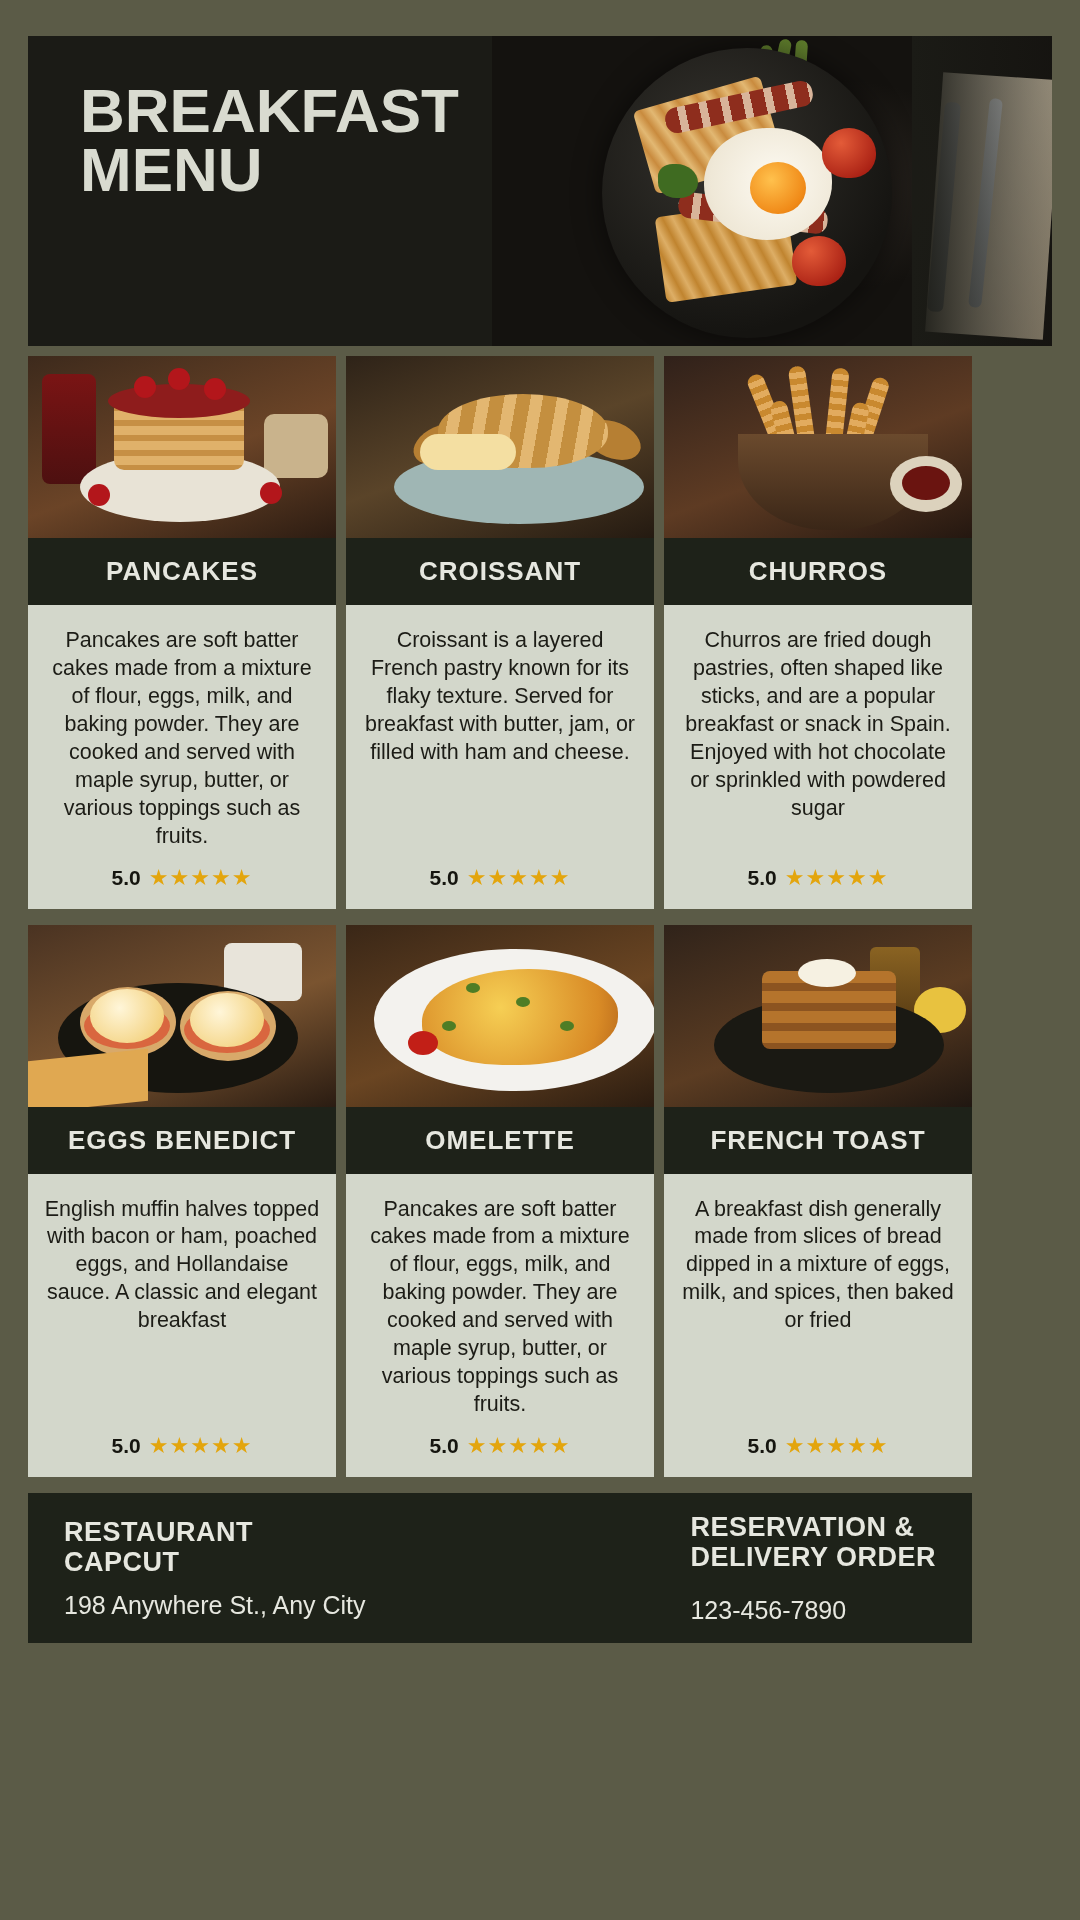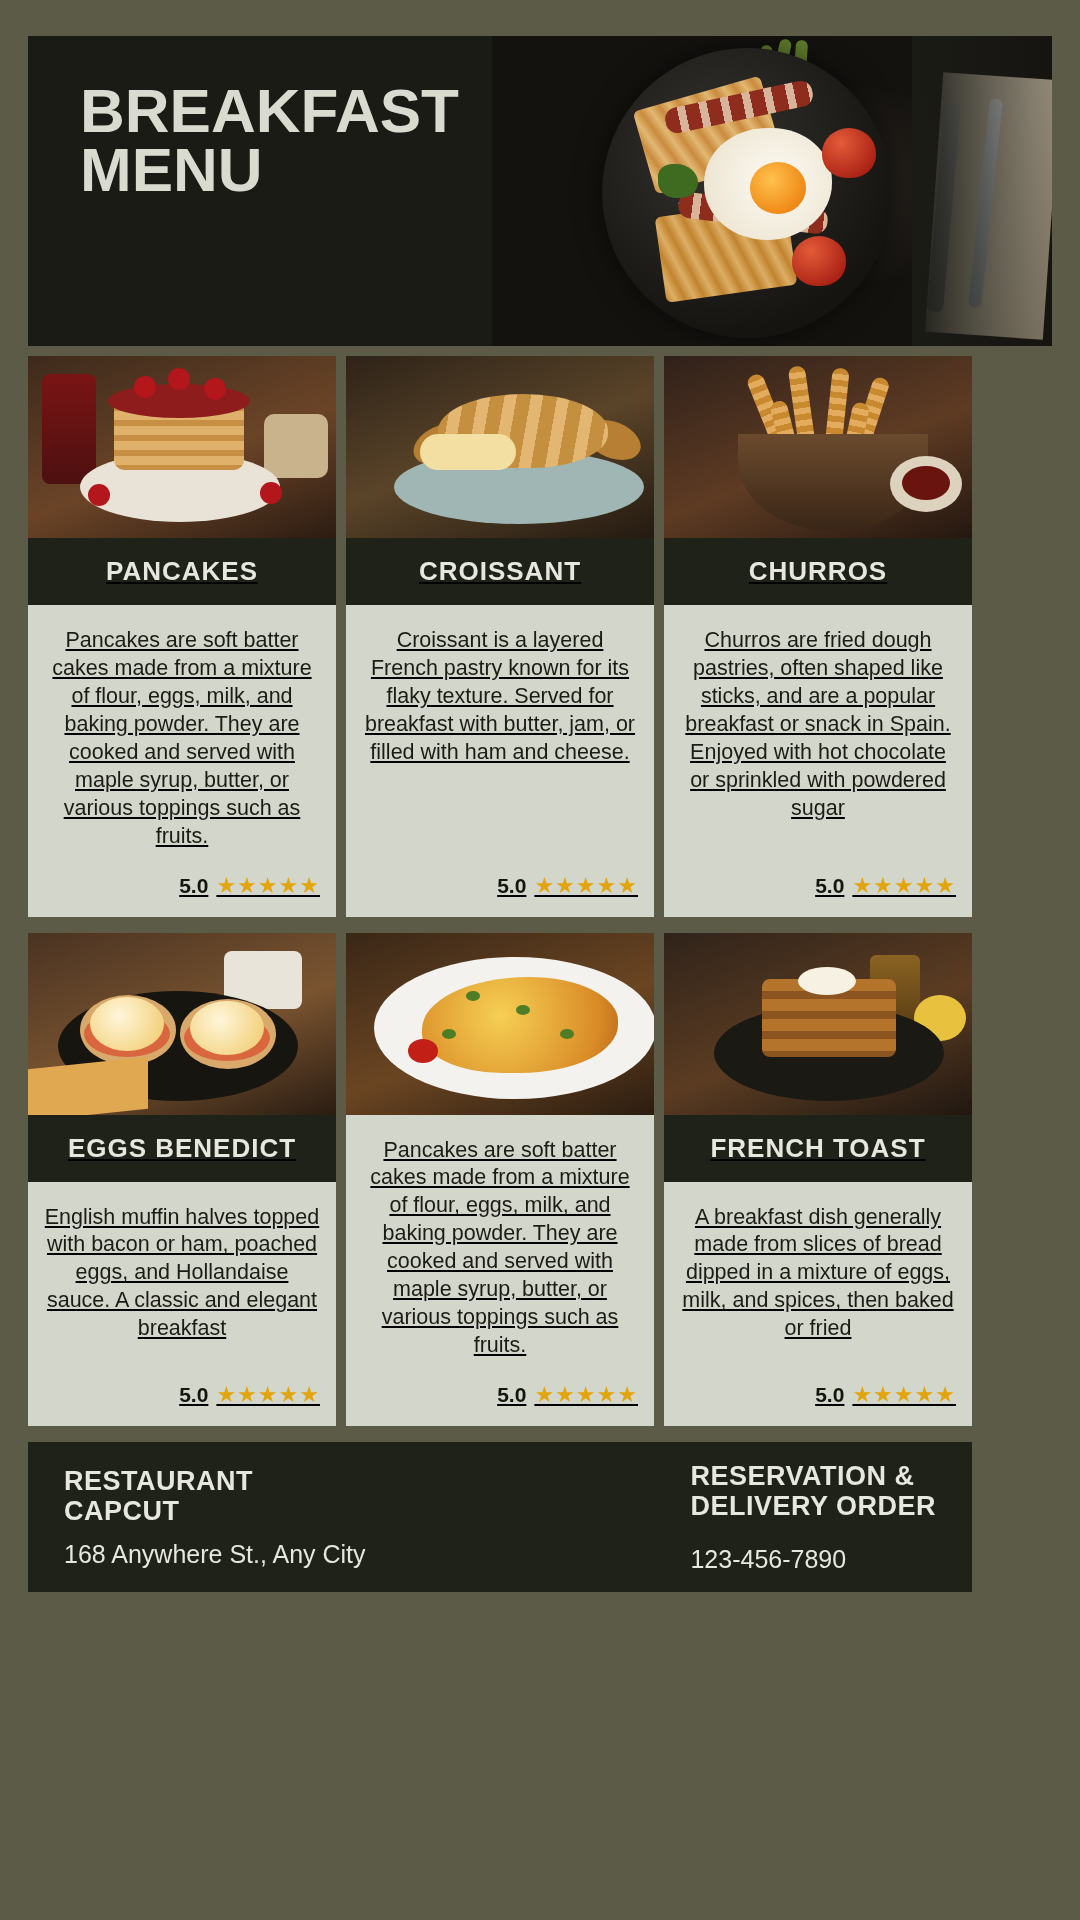--- a/index.html
+++ b/index.html
@@ -111,21 +111,21 @@
   }
 
   
   .grid {
     display: grid;
     grid-template-columns: repeat(3, 1fr);
     column-gap: 10px;
     row-gap: 0;
     margin-top: 10px;
   }
-  .card { display: flex; flex-direction: column; text-decoration: underline; }
+  .card { display: flex; flex-direction: column; }
   .card-photo { height: 182px; position: relative; overflow: hidden; }
   .card-title {
     background: #1e2219;
     color: #e6e7df;
     text-align: center;
     font-size: 26px;
     font-weight: bold;
     letter-spacing: 1px;
     padding: 18px 4px;
     text-transform: uppercase;
@@ -136,22 +136,22 @@
     padding: 22px 16px 14px 16px;
     display: flex; flex-direction: column; justify-content: space-between;
   }
   .card-desc {
     color: #1c1c16;
     font-size: 21.5px;
     line-height: 1.3;
     text-align: center;
   }
   .rating {
-    display: flex; align-items: center; justify-content: flex-end;
-    gap: 8px; margin-top: 22px; margin-bottom: 4px;
+    display: flex; align-items: center; justify-content: center;
+    gap: 8px; margin-top: 14px; margin-bottom: 4px;
   }
   .rating .score { font-size: 21px; font-weight: bold; color: #15150f; }
   .stars { color: #e3a50d; font-size: 22px; letter-spacing: 1px; }
 
   .row2 { margin-top: 16px; }
 
   
   .ph { position: absolute; inset: 0; }
 
   
@@ -386,20 +386,21 @@
       <div class="card-photo">
         <div class="ph om-bg"></div>
         <div class="om-plate"></div>
         <div class="om-body"></div>
         <div class="om-tom"></div>
         <div class="om-herb" style="left:120px; top:58px;"></div>
         <div class="om-herb" style="left:170px; top:72px;"></div>
         <div class="om-herb" style="left:214px; top:96px;"></div>
         <div class="om-herb" style="left:96px; top:96px;"></div>
       </div>
+      <div class="card-title">OMELETTE</div>
       <div class="card-body">
         <div class="card-desc">Pancakes are soft batter cakes made from a mixture of flour, eggs, milk, and baking powder. They are cooked and served with maple syrup, butter, or various toppings such as fruits.</div>
         <div class="rating">
           <span class="score">5.0</span>
           <span class="stars">★★★★★</span>
         </div>
       </div>
     </div>
 
     <div class="card">
@@ -419,21 +420,21 @@
           <span class="stars">★★★★★</span>
         </div>
       </div>
     </div>
   </div>
 
   <div class="footer">
     <div class="f-left">
       <div class="f-brand">RESTAURANT</div>
       <div class="f-brand">CAPCUT</div>
-      <div class="f-addr">168 Anywhere St., Any City</div>
+      <div class="f-addr">198 Anywhere St., Any City</div>
     </div>
     <div class="f-right">
       <div class="f-res">RESERVATION &amp;</div>
       <div class="f-res">DELIVERY ORDER</div>
       <div class="f-phone">123-456-7890</div>
     </div>
   </div>
 
 </div>
 

